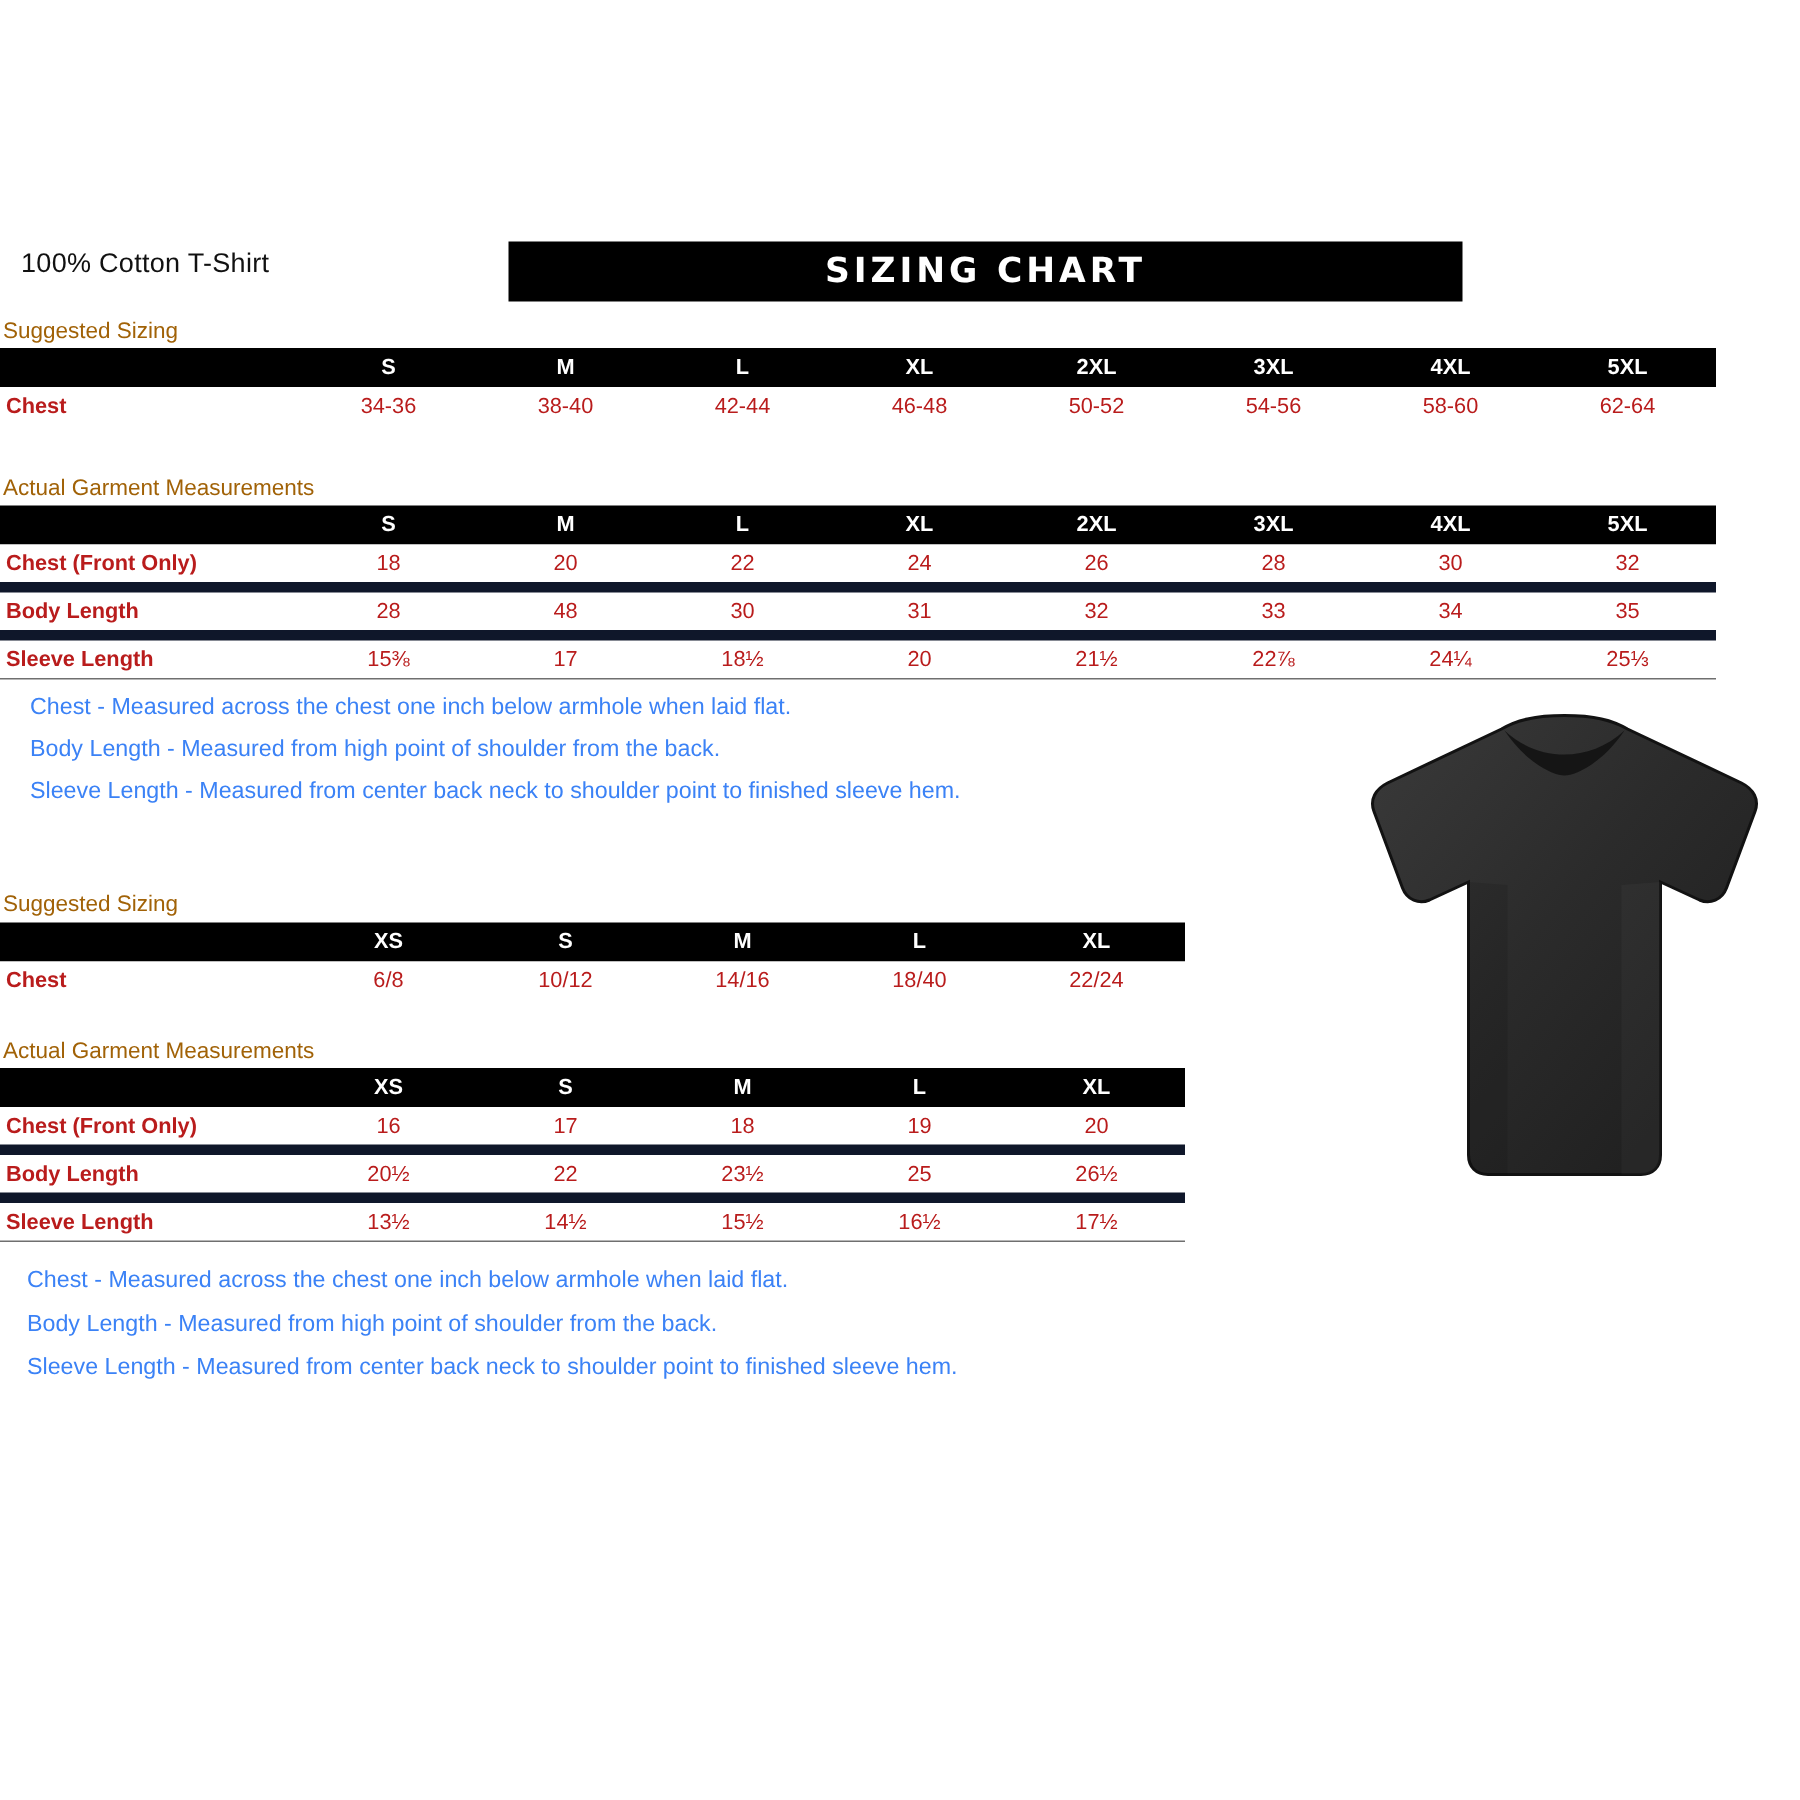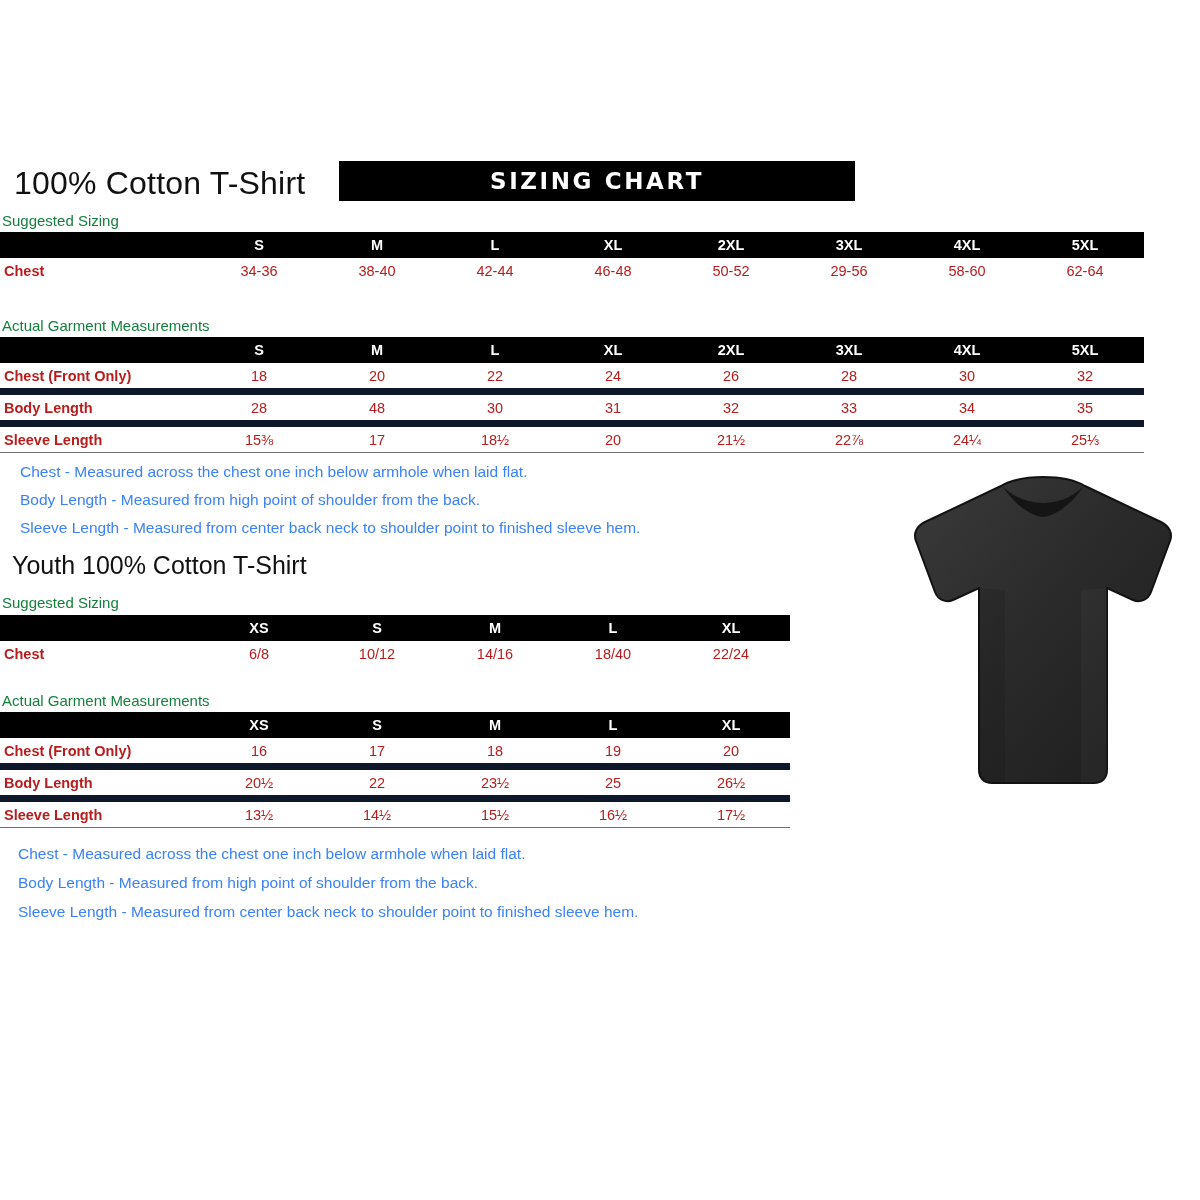--- a/index.html
+++ b/index.html
@@ -21,51 +21,51 @@
     left: 0; top: 0;
     width: 1200px;
     height: 1200px;
   }
 
   
   .adult-title {
     position: absolute;
     left: 14px;
     top: 165px;
-    font-size: 32px;
+    font-size: 18px;
     font-weight: 400;
     letter-spacing: 0.2px;
     color: #111;
     white-space: nowrap;
   }
   .sizing-chart-banner {
     position: absolute;
     left: 339px;
     top: 161px;
-    width: 516px;
+    width: 636px;
     height: 40px;
     background: #000;
   }
   .sizing-chart-banner .label {
     position: absolute;
     left: 0; right: 0;
     top: 7px;
     text-align: center;
     color: #fff;
     font-size: 23px;
     font-weight: 700;
     letter-spacing: 2.6px;
     font-family: "DejaVu Sans", sans-serif;
   }
 
   
   .caption {
     position: absolute;
     font-size: 15px;
-    color: #15803d;
+    color: #a16207;
     white-space: nowrap;
   }
 
   
   .tbl {
     position: absolute;
     border-collapse: collapse;
     table-layout: fixed;
   }
   .tbl td, .tbl th {
@@ -176,21 +176,21 @@
       <td>4XL</td>
       <td>5XL</td>
     </tr>
     <tr class="data-row">
       <td class="rowlabel">Chest</td>
       <td>34-36</td>
       <td>38-40</td>
       <td>42-44</td>
       <td>46-48</td>
       <td>50-52</td>
-      <td>29-56</td>
+      <td>54-56</td>
       <td>58-60</td>
       <td>62-64</td>
     </tr>
   </tbody>
     </table>
 
   <div class="caption" style="left:2px; top:317px;">Actual Garment Measurements</div>
 
   <table class="tbl" id="adult-actual">
     <colgroup>
@@ -249,21 +249,20 @@
       <td>24¼</td>
       <td>25⅓</td>
     </tr>
   </tbody>
     </table>
 
   <div class="note" style="left:20px; top:463px;">Chest - Measured across the chest one inch below armhole when laid flat.</div>
   <div class="note" style="left:20px; top:491px;">Body Length - Measured from high point of shoulder from the back.</div>
   <div class="note" style="left:20px; top:519px;">Sleeve Length - Measured from center back neck to shoulder point to finished sleeve hem.</div>
 
-  <div class="youth-title">Youth 100% Cotton T-Shirt</div>
 
   <div class="caption" style="left:2px; top:594px;">Suggested Sizing</div>
 
   <table class="tbl" id="youth-suggested">
     <colgroup>
       <col style="width:200px">
       <col style="width:118px">
         <col style="width:118px">
         <col style="width:118px">
         <col style="width:118px">

